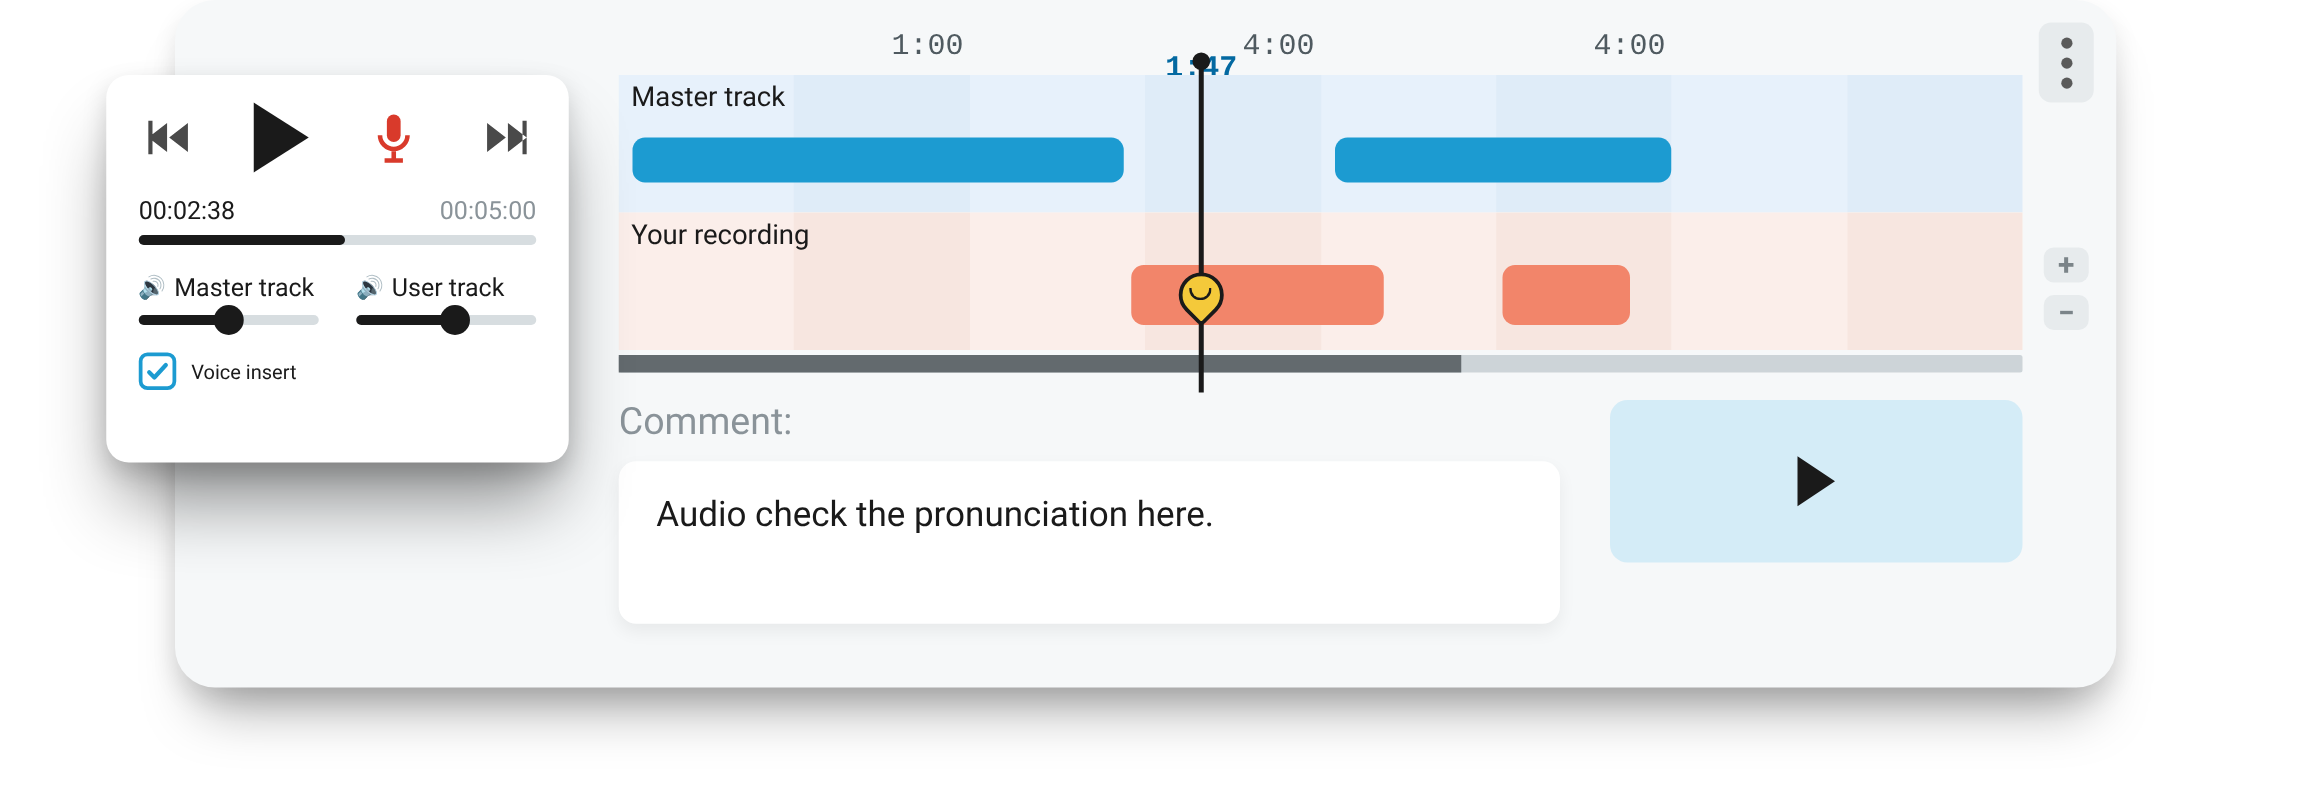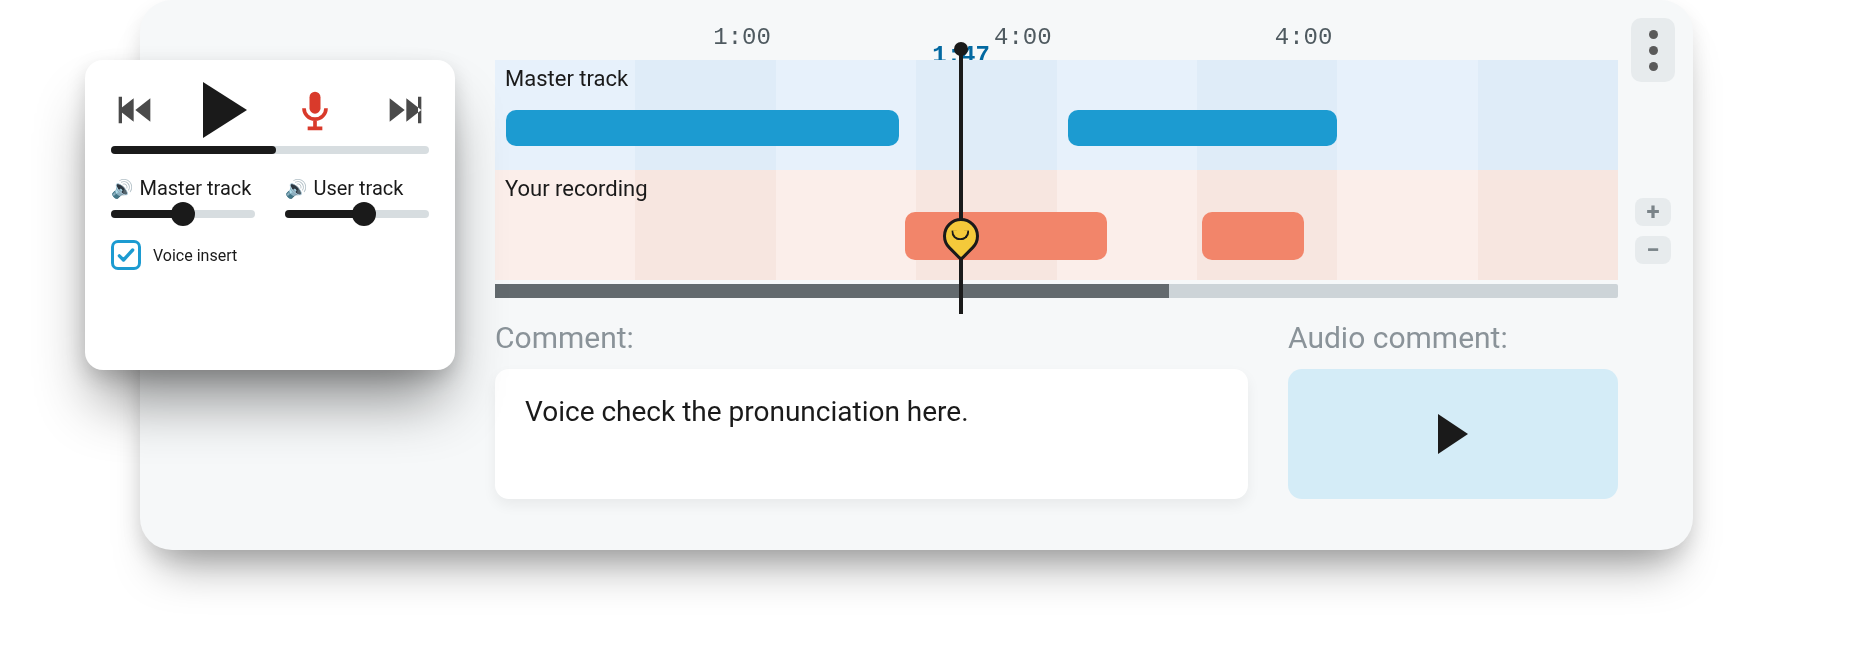--- a/index.html
+++ b/index.html
@@ -259,24 +259,23 @@
   </div>
 
   <div class="zoom-controls">
     <div class="zoom-btn">+</div>
     <div class="zoom-btn">−</div>
   </div>
 
   <div class="comment-section">
     <div class="comment-col">
       <div class="section-label">Comment:</div>
-      <div class="comment-box">Voice check the pronunciation here.</div>
+      <div class="comment-box">Audio check the pronunciation here.</div>
     </div>
     <div class="comment-col audio">
-      <div class="section-label">Audio comment:</div>
       <div class="audio-box">
         <div class="play-tri"></div>
       </div>
     </div>
   </div>
 </div>
 
 <div class="player-panel">
   <div class="transport">
     <div class="t-btn">
@@ -294,20 +293,24 @@
           <path d="M11 18h2v3h3v2H8v-2h3v-3z"></path>
         </svg>
     </div>
     <div class="t-btn">
       <svg width="40" height="40" viewBox="0 0 24 24" fill="#4a4a4a">
           <path d="M4 5v14l9-7-9-7zM14 5v14l9-7-9-7zM21 4h2v16h-2z"></path>
         </svg>
     </div>
   </div>
 
+  <div class="times">
+    <span class="cur">00:02:38</span>
+    <span class="tot">00:05:00</span>
+  </div>
   <div class="progress">
     <div class="progress-fill" style="width:52%"></div>
   </div>
 
   <div class="sliders">
     <div class="vol">
       <div class="vol-label">
         <span class="spk">🔊</span>
         <span>Master track</span>
       </div>

